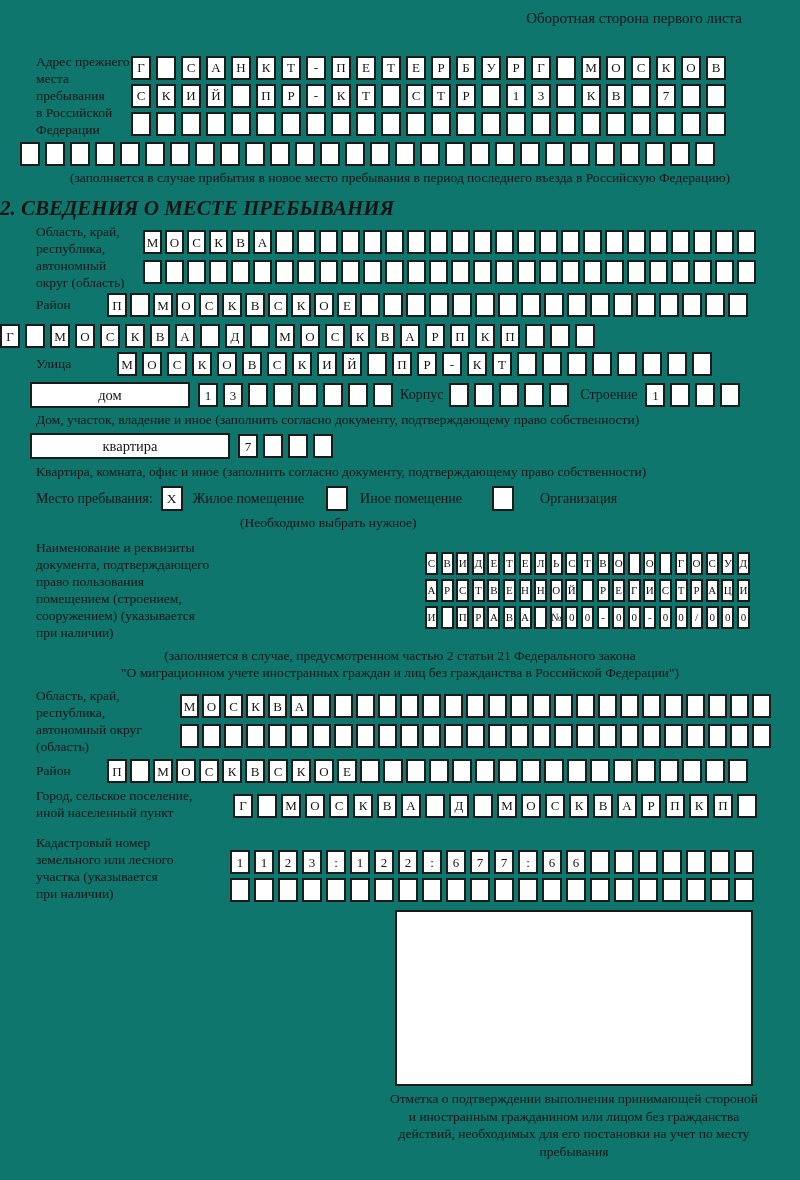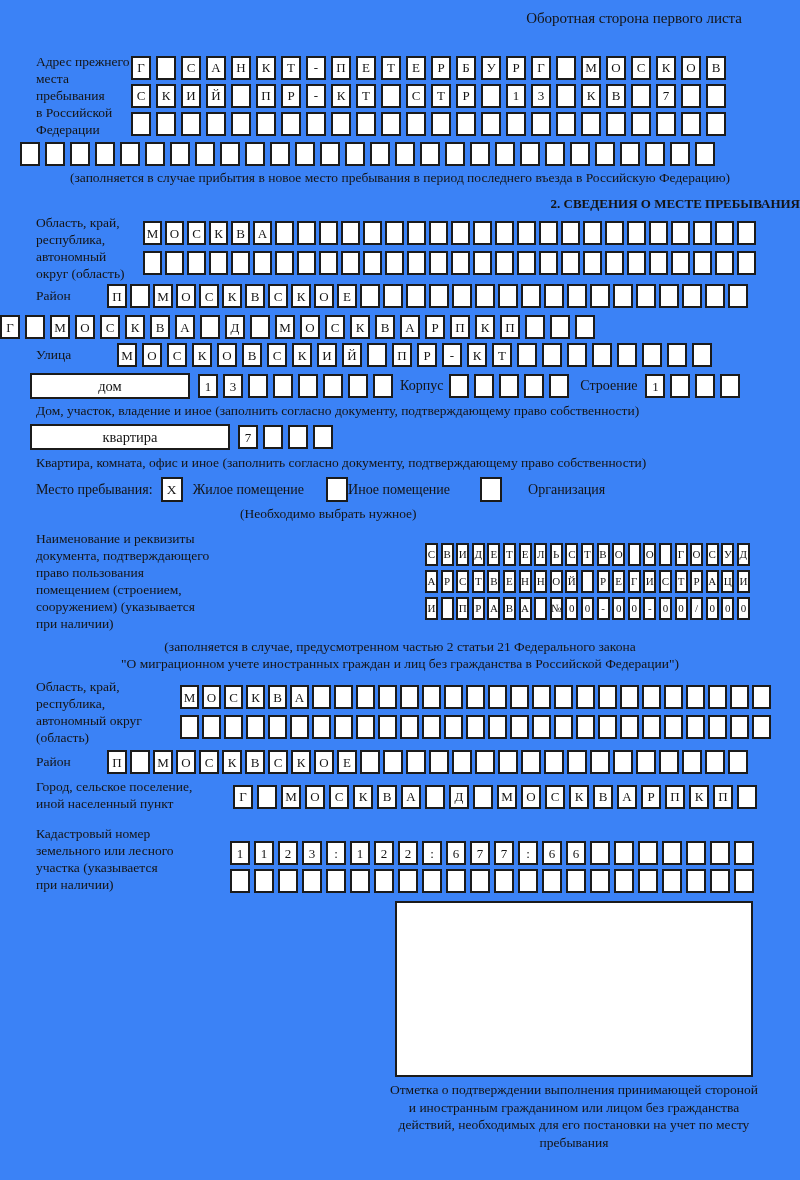--- a/index.html
+++ b/index.html
@@ -1,39 +1,39 @@
 <!DOCTYPE html>
 <html><head>
 <meta charset="utf-8">
 <style>
   html,body{margin:0;padding:0;background:#fff;}
   .page{
     position:relative;width:800px;height:1180px;overflow:hidden;
-    background:#3b82f6;color:#141414;box-sizing:border-box;
+    background:#0f766e;color:#141414;box-sizing:border-box;
     font-family:"Liberation Serif","DejaVu Serif",serif;font-size:14px;
   }
   .back-note{margin-top:10px;padding-right:58px;text-align:right;font-size:15px;}
   .frow{display:flex;align-items:center;}
   .label{margin-left:36px;white-space:pre-line;line-height:17px;font-size:13.5px;flex:none;}
   .cellrow{display:flex;flex:none;}
   .c{
     flex:none;display:inline-flex;align-items:center;justify-content:center;
     border:2px solid #1b1b1b;box-sizing:border-box;background:#fff;
     width:20px;height:24px;font-size:13px;line-height:1;
   }
   .g25 .c{width:20px;height:24px;margin-right:5px;}
   .g22 .c{width:19px;height:24px;margin-right:3px;}
   .g23 .c{width:20px;height:24px;margin-right:3px;}
   .g24 .c{width:20px;height:24px;margin-right:4px;}
   .gdoc .c{width:13px;height:23px;margin-right:2.6px;font-size:11px;}
   .mb4{margin-bottom:4px;}
   .mb6{margin-bottom:6px;}
   .note{font-size:13.5px;line-height:17px;}
   .center{text-align:center;}
-  .sect-title{margin:10px 0 2px 0;text-align:right;font-size:13px;font-weight:bold;}
+  .sect-title{margin:10px 0 2px 0;text-align:left;font-size:21px;font-weight:bold;font-style:italic;}
   .widebox{
     flex:none;display:inline-flex;align-items:center;justify-content:center;
     border:2px solid #1b1b1b;box-sizing:border-box;height:26px;font-size:14.5px;background:#fff;
   }
   .inline-lbl{flex:none;font-size:14px;line-height:26px;}
   .chk{
     flex:none;display:inline-flex;align-items:center;justify-content:center;
     border:2px solid #1b1b1b;box-sizing:border-box;width:22px;height:25px;font-size:13.5px;background:#fff;
   }
   .stay-lbl{font-size:14px;line-height:25px;}
@@ -371,21 +371,21 @@
         <span class="c"></span>
       </div>
   </div>
   <div class="note" style="margin:4px 0 0 36px;">Квартира, комната, офис и иное (заполнить согласно документу, подтверждающему право собственности)</div>
 
   <div class="frow" style="margin-top:6px;margin-left:36px;align-items:center;">
     <span class="stay-lbl">Место пребывания:</span>
     <span class="chk" style="margin-left:8px;">X</span>
     <span class="stay-lbl" style="margin-left:10px;">Жилое помещение</span>
     <span class="chk" style="margin-left:22px;"></span>
-    <span class="stay-lbl" style="margin-left:0;font-family:Liberation Serif, serif;">Иное помещение</span>
+    <span class="stay-lbl" style="margin-left:12px;font-family:Liberation Serif, serif;">Иное помещение</span>
     <span class="chk" style="margin-left:30px;"></span>
     <span class="stay-lbl" style="margin-left:26px;">Организация</span>
   </div>
   <div class="note" style="margin:3px 0 0 240px;">(Необходимо выбрать нужное)</div>
 
   <div class="frow" style="margin-top:8px;">
     <div class="label" style="width:389px;">Наименование и реквизиты
 документа, подтверждающего
 право пользования
 помещением (строением,

